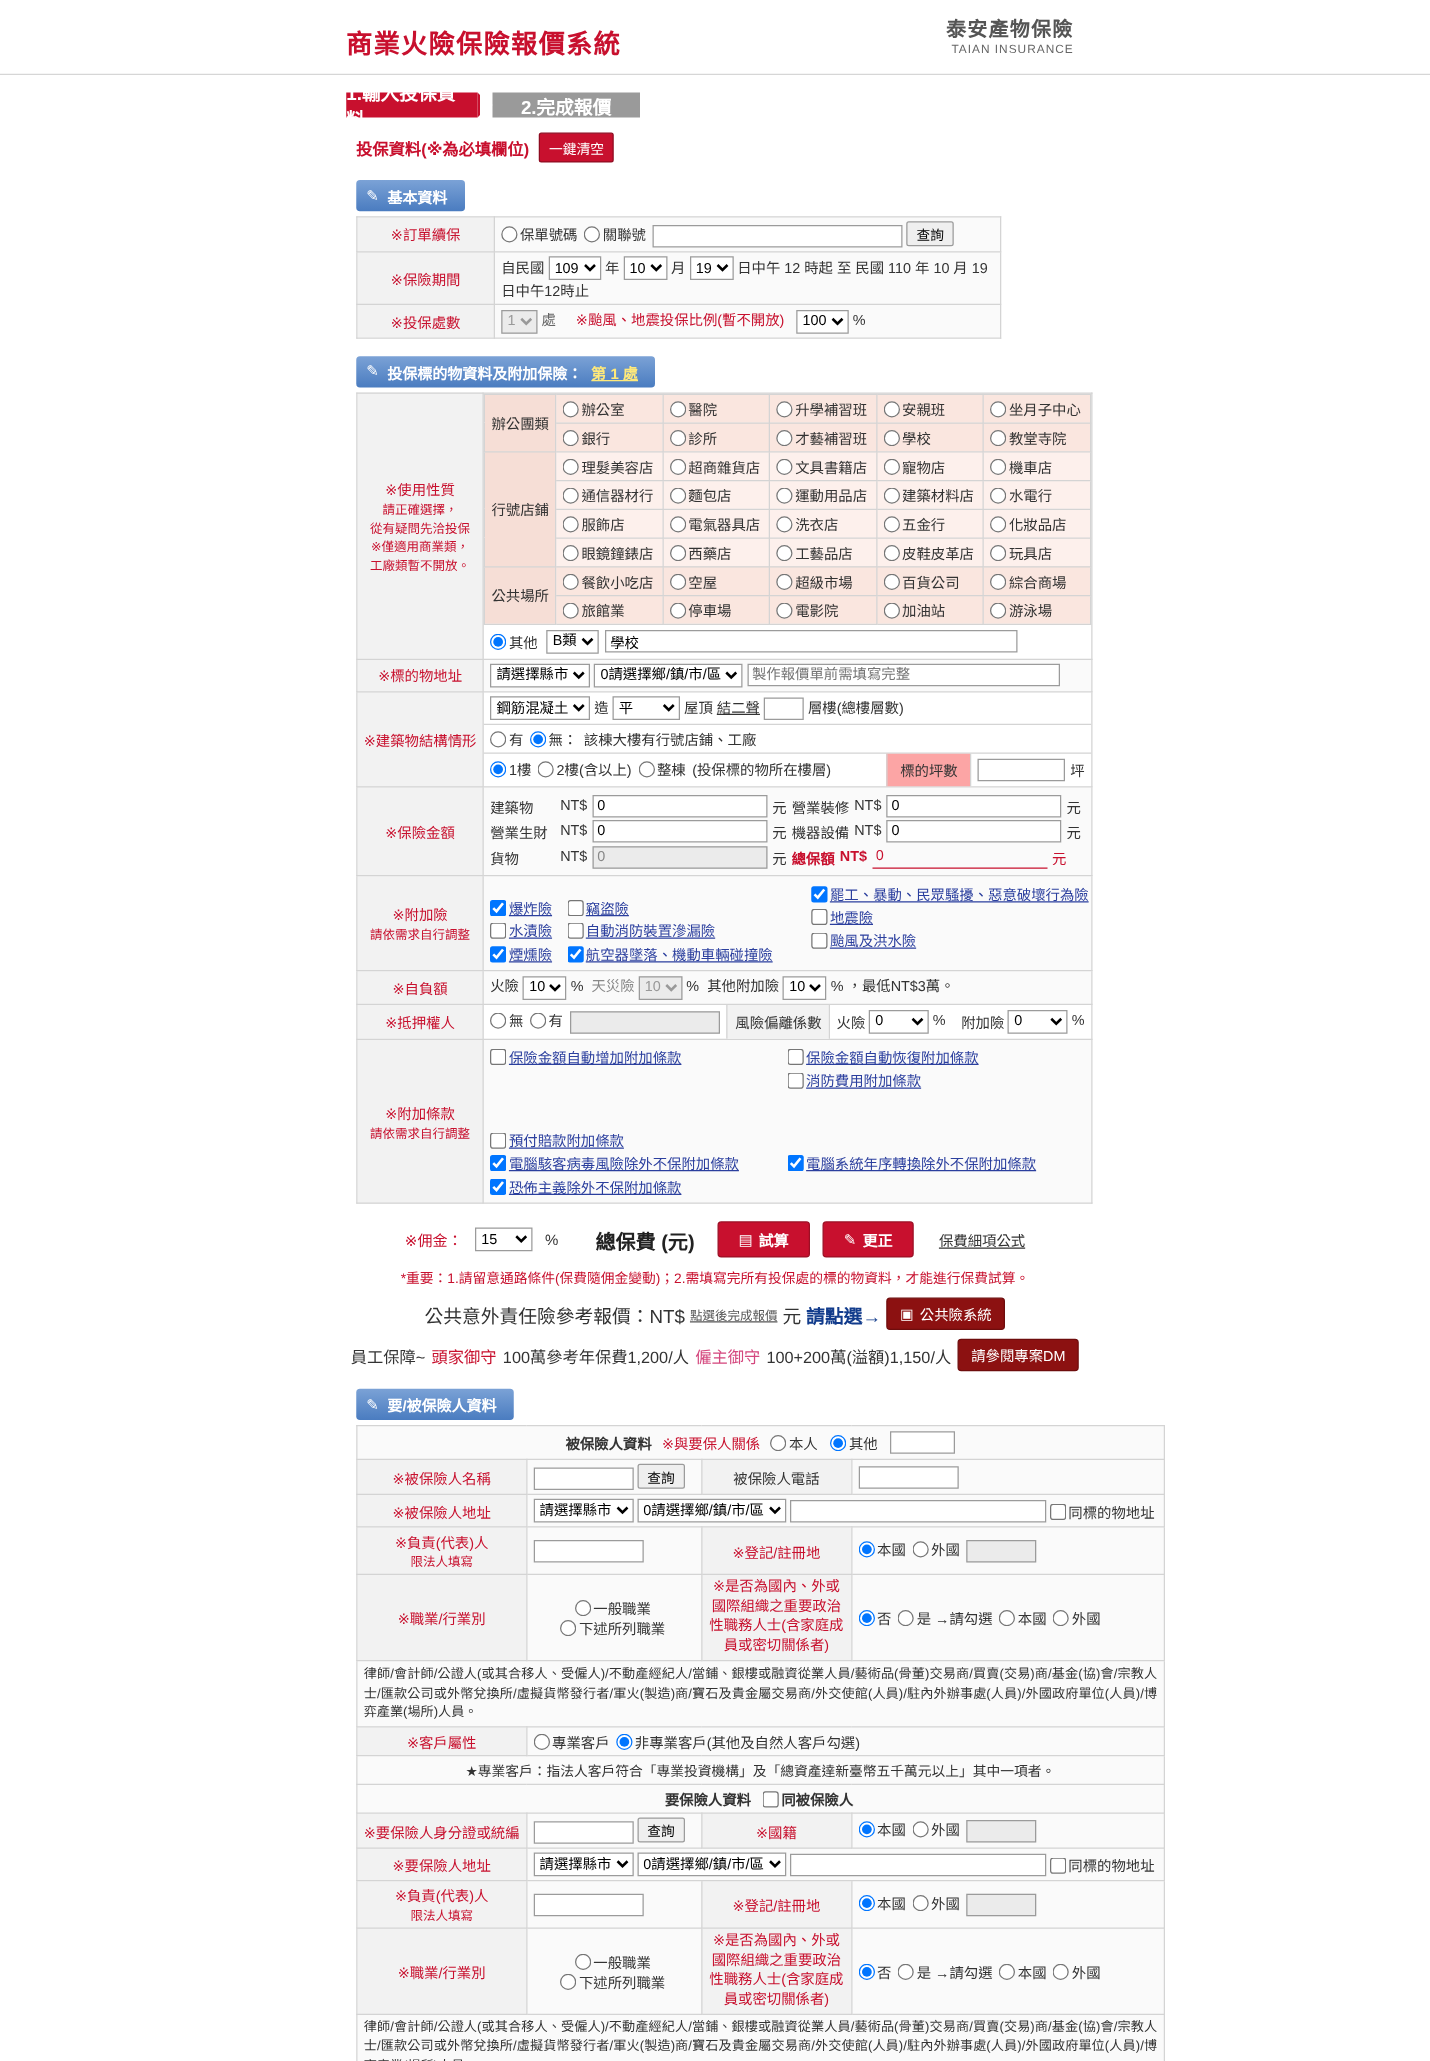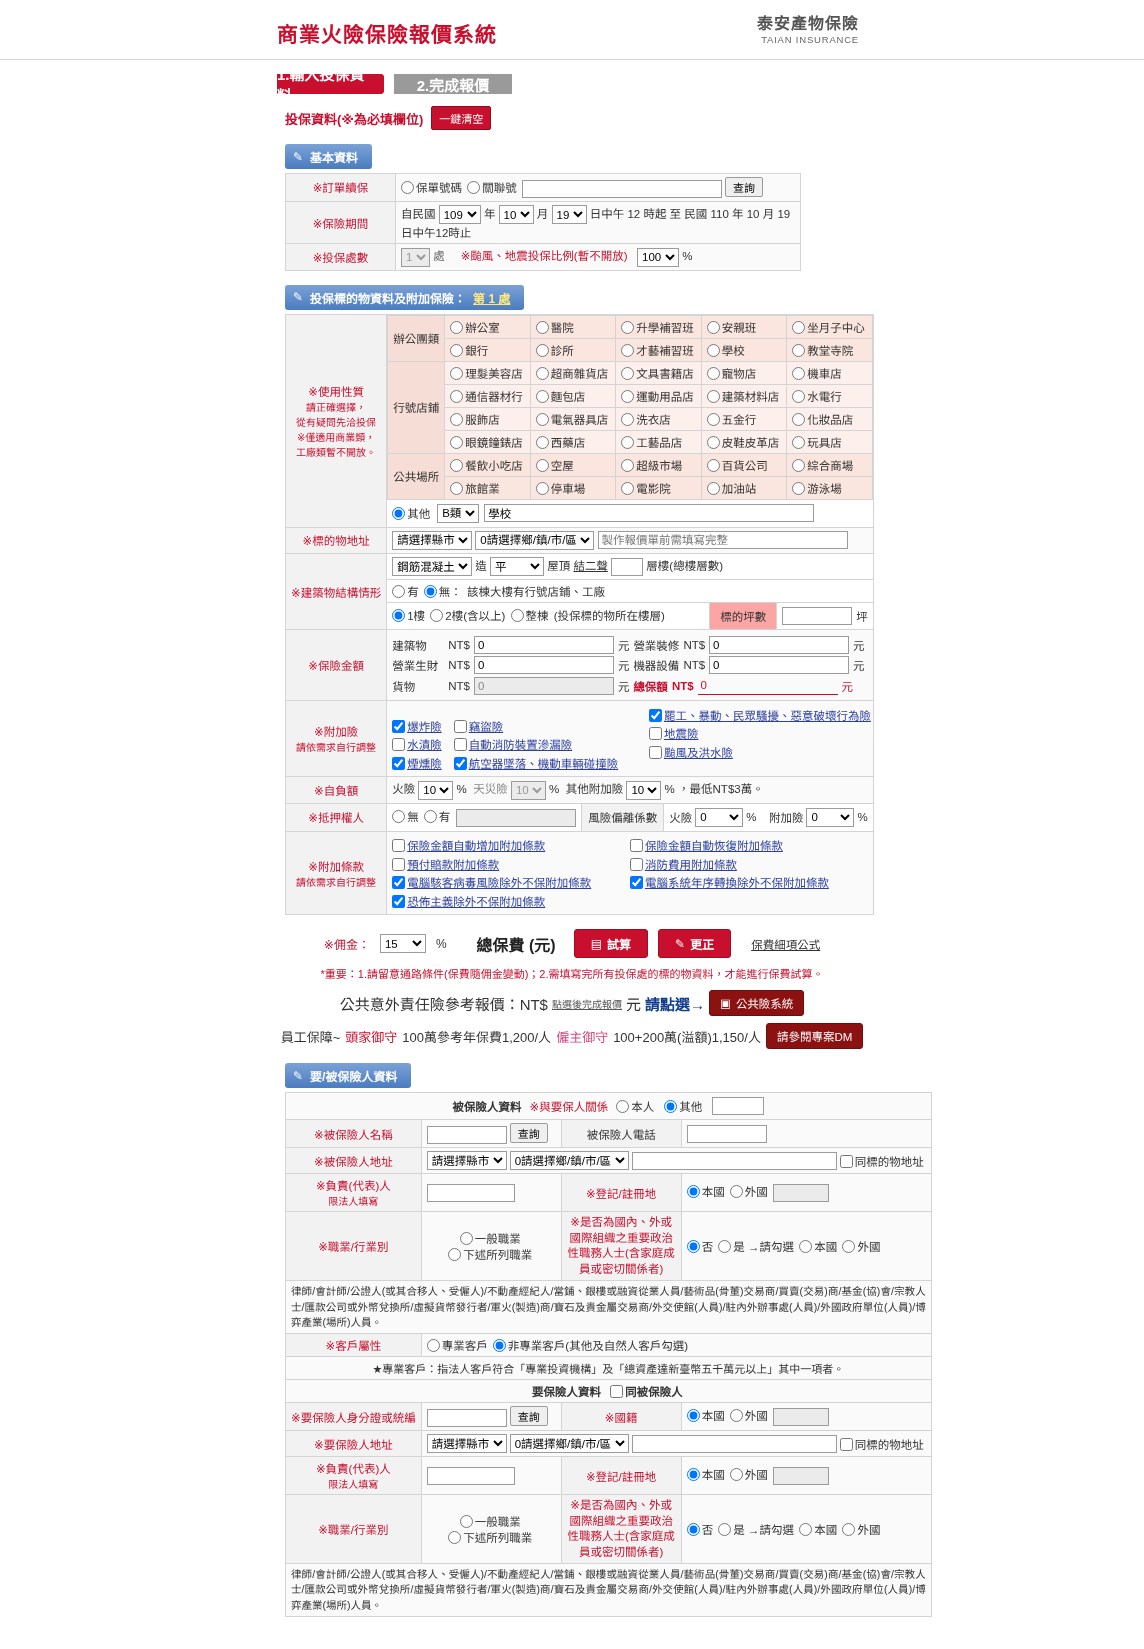--- a/index.html
+++ b/index.html
@@ -446,21 +446,21 @@
         <div>※附加條款</div>
         <span class="sub">請依需求自行調整</span>
       </td>
       <td class="cell">
         <div id="clauses-grid" class="linkchk">
               <div style="display: flex; margin: 2.5px 0px;">
                 <div style="width: 50%; white-space: nowrap;"><label class="rb"><input type="checkbox" style=""><a href="#">保險金額自動增加附加條款</a></label></div>
                 <div style="width: 50%; white-space: nowrap;"><label class="rb"><input type="checkbox" style=""><a href="#">保險金額自動恢復附加條款</a></label></div>
               </div>
               <div style="display: flex; margin: 2.5px 0px;">
-                <div style="width: 50%; white-space: nowrap;"><label class="rb"><input type="checkbox" style=""><a href="#">預付賠款附加條款</a></label></div>
+                <div style="width: 50%; white-space: nowrap; margin-top: 48px;"><label class="rb"><input type="checkbox" style=""><a href="#">預付賠款附加條款</a></label></div>
                 <div style="width: 50%; white-space: nowrap;"><label class="rb"><input type="checkbox" style=""><a href="#">消防費用附加條款</a></label></div>
               </div>
               <div style="display: flex; margin: 2.5px 0px;">
                 <div style="width: 50%; white-space: nowrap;"><label class="rb"><input type="checkbox" checked="" style=""><a href="#">電腦駭客病毒風險除外不保附加條款</a></label></div>
                 <div style="width: 50%; white-space: nowrap;"><label class="rb"><input type="checkbox" checked="" style=""><a href="#">電腦系統年序轉換除外不保附加條款</a></label></div>
               </div>
               <div style="display: flex; margin: 2.5px 0px;">
                 <div style="width: 50%; white-space: nowrap;"><label class="rb"><input type="checkbox" checked="" style=""><a href="#">恐佈主義除外不保附加條款</a></label></div>
                 <div style="width: 50%; white-space: nowrap;"></div>
               </div>

